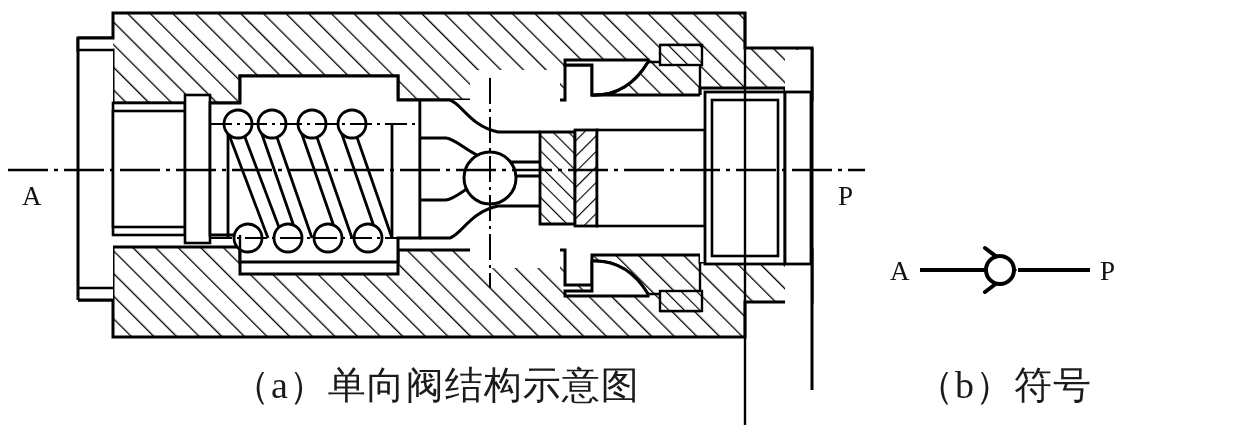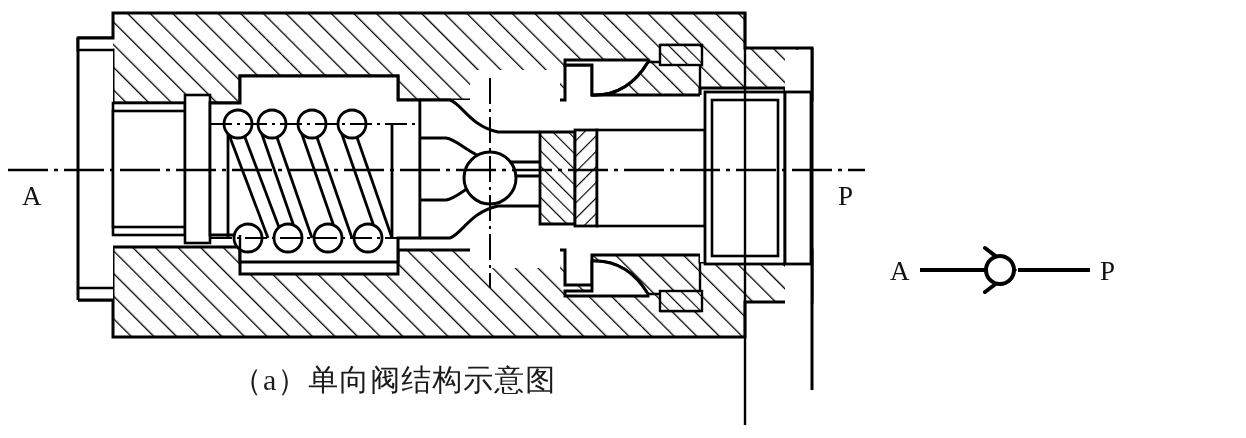--- a/index.html
+++ b/index.html
@@ -31,21 +31,21 @@
     position: absolute;
     left: 0;
     top: 0;
     width: 1246px;
     height: 438px;
     pointer-events: none;
   }
   .caption {
     position: absolute;
     font-family: "Liberation Serif", serif;
-    font-size: 30px;
+    font-size: 38px;
     color: #1b1b1b;
     white-space: nowrap;
     letter-spacing: 1px;
   }
   #caption-a {
     left: 232px;
     top: 360px;
   }
   #caption-b {
     left: 916px;
@@ -240,15 +240,16 @@
 
       <circle cx="1000" cy="270" r="14" fill="#ffffff" stroke="#000000" stroke-width="4"></circle>
 
       <text class="port-label" x="890" y="280">A</text>
       <text class="port-label" x="1100" y="280">P</text>
     </g>
   </svg>
 
   <div class="caption-layer">
     <div class="caption" id="caption-a">（a）单向阀结构示意图</div>
+    <div class="caption" id="caption-b">（b）符号</div>
   </div>
 
 </div>
 
 </body></html>

